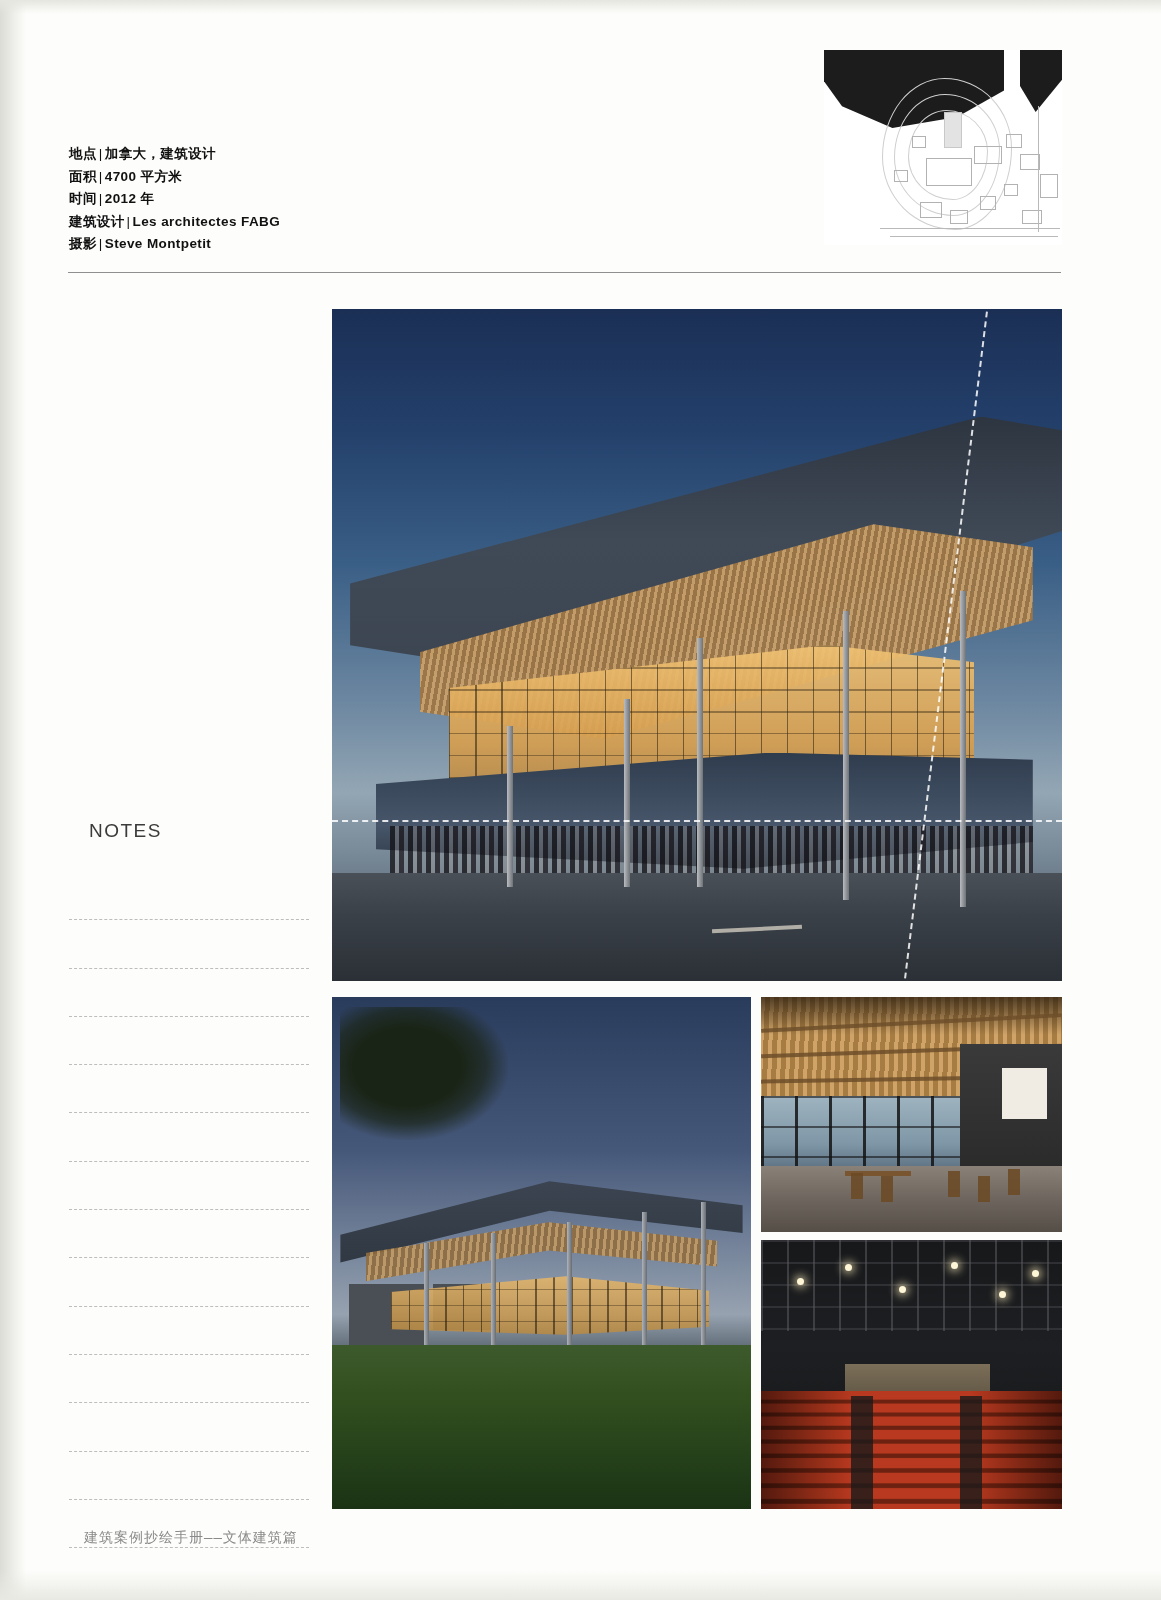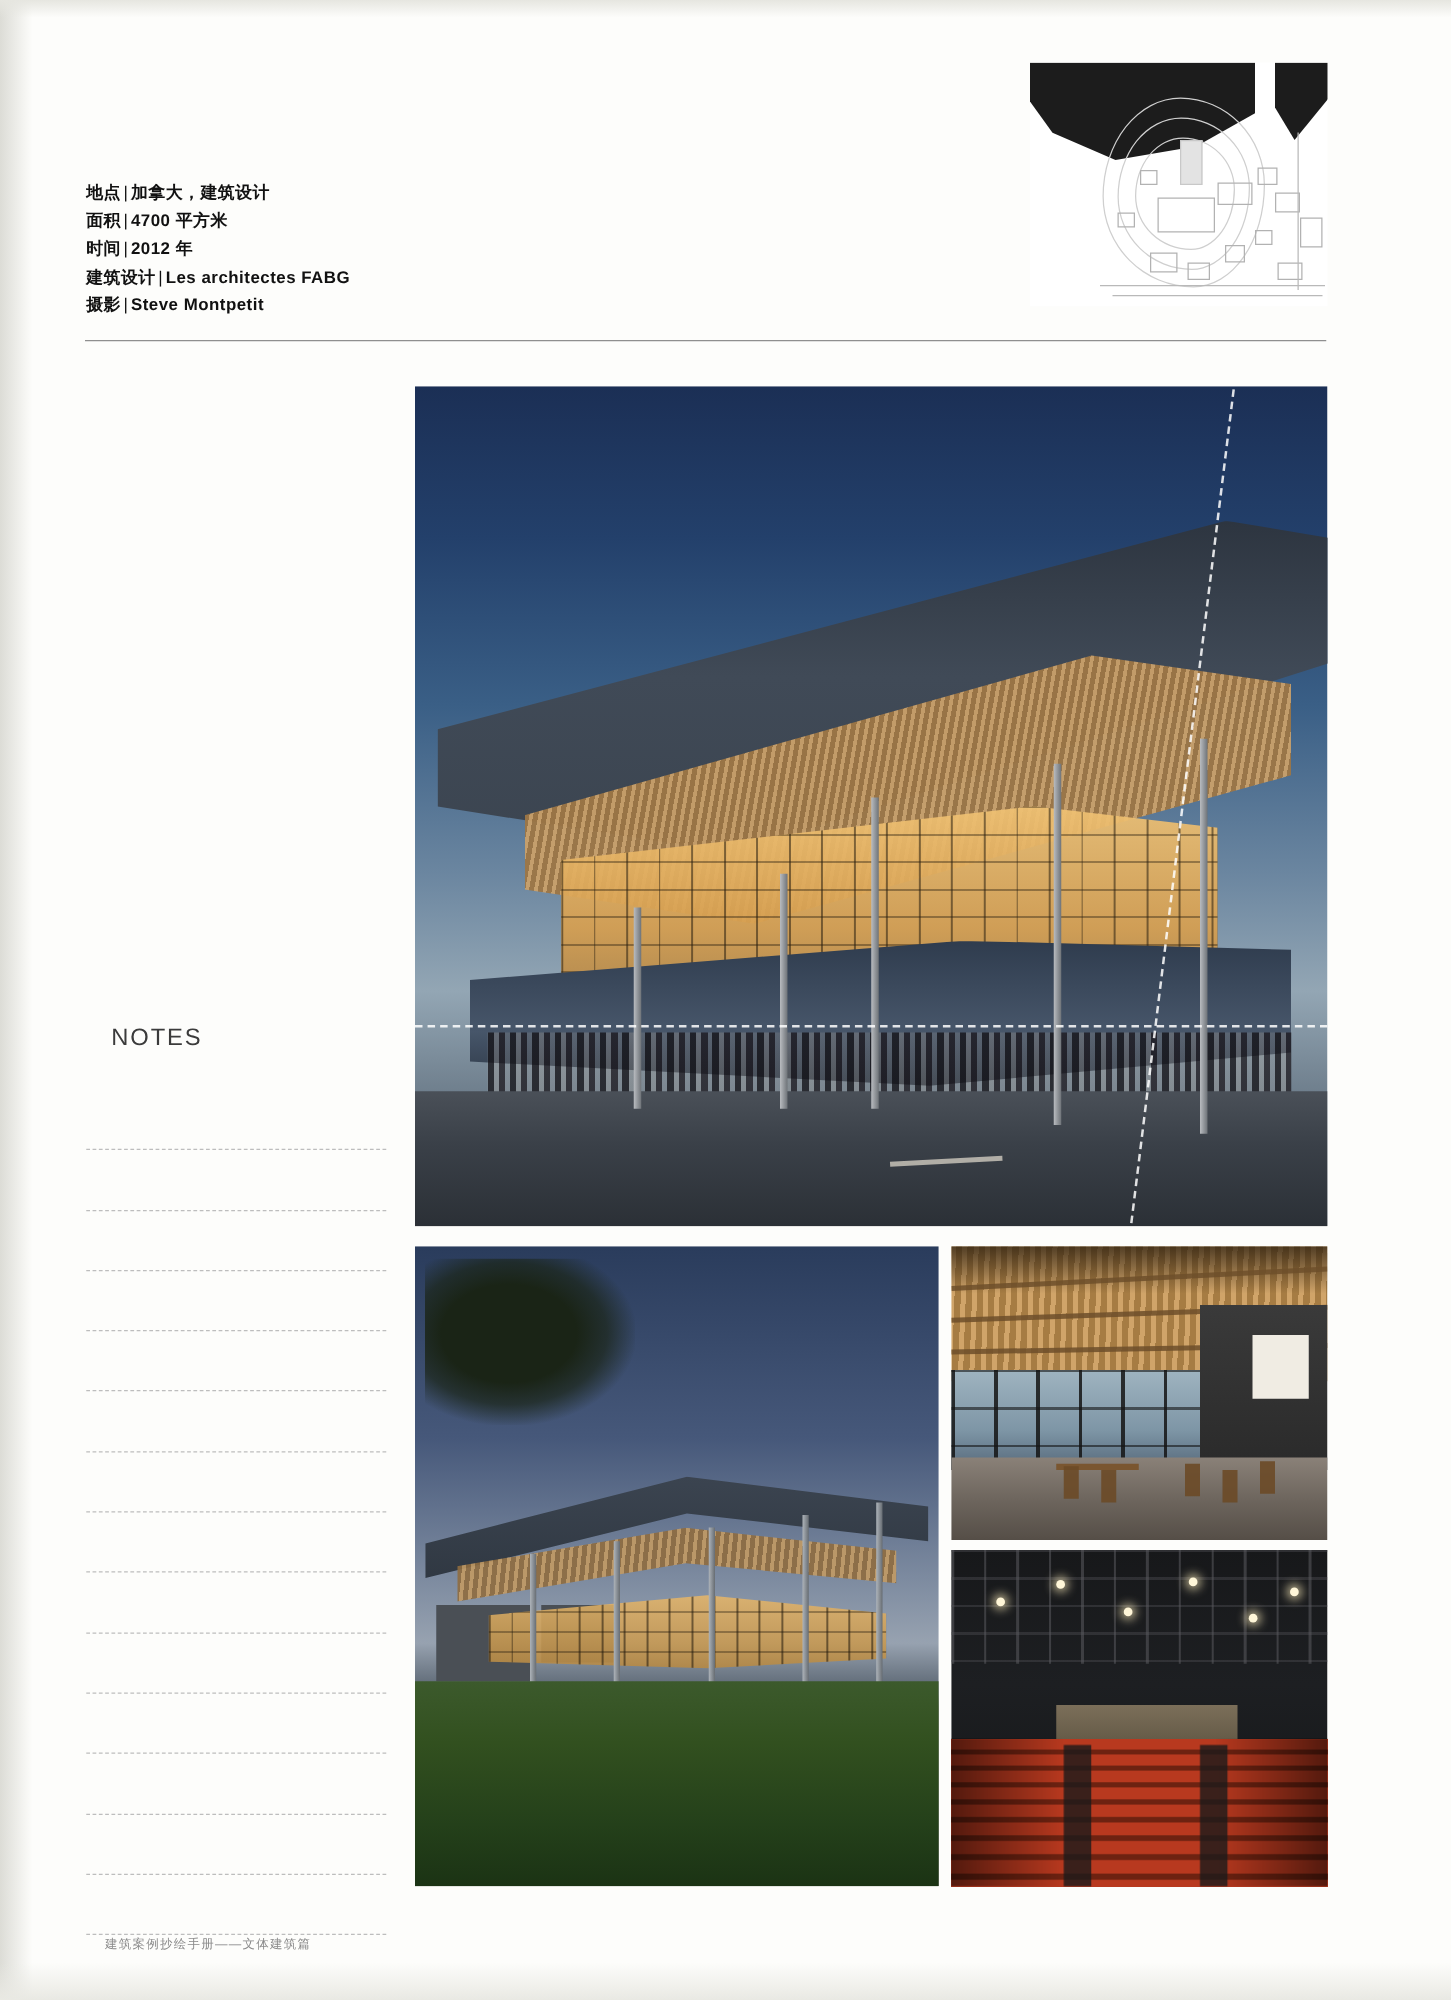--- a/index.html
+++ b/index.html
@@ -149,24 +149,25 @@
     width: 240px;
   }
   .notes-lines .nline {
     height: 47.3px;
     border-bottom: 1px dashed #bdbdbd;
   }
 
   .footer {
     position: absolute;
     left: 84px;
-    bottom: 38px;
-    font-size: 10px;
+    bottom: 53px;
+    font-size: 14px;
     color: #8a8a8a;
     letter-spacing: 1px;
+    font-family: Liberation Mono, monospace;
   }
 
   
   .photo {
     position: absolute;
     overflow: hidden;
   }
   .photo-main   { left: 332px; top: 309px;  width: 730px; height: 672px; }
   .photo-bl     { left: 332px; top: 997px;  width: 419px; height: 512px; }
   .photo-tr     { left: 761px; top: 997px;  width: 301px; height: 235px; }

